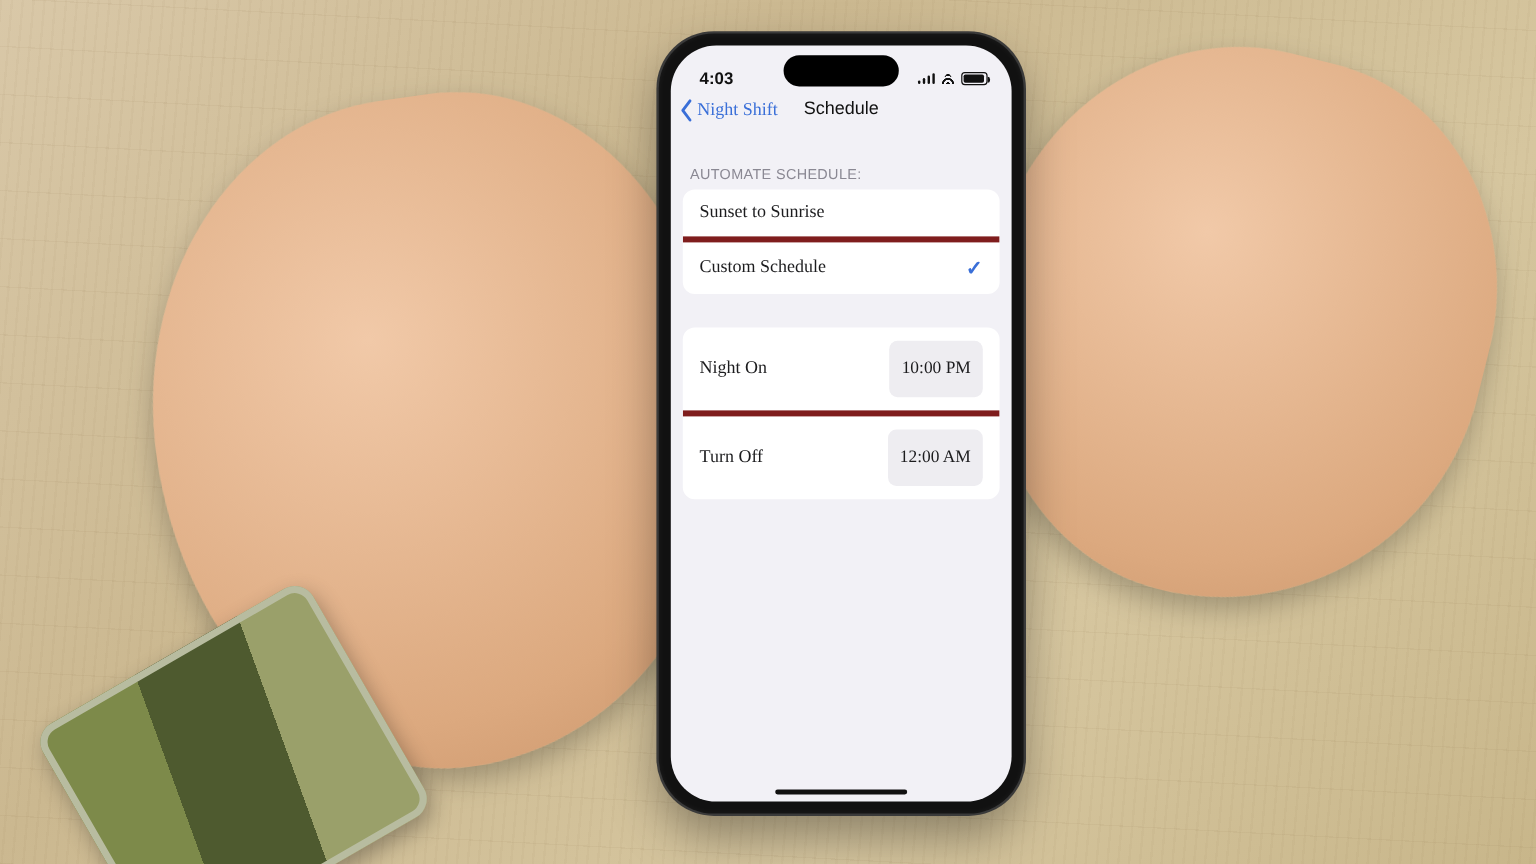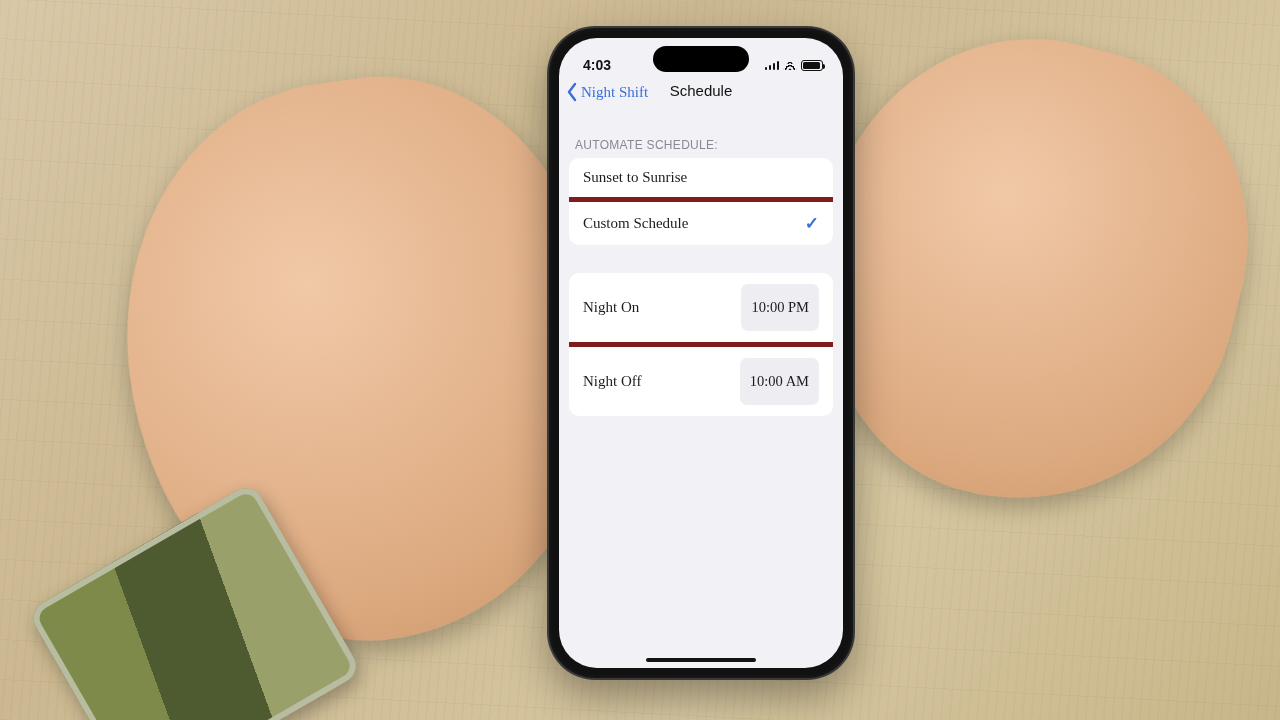--- a/index.html
+++ b/index.html
@@ -198,20 +198,20 @@
         <span class="check">✓</span>
       </div>
     </div>
 
     <div class="group second">
       <div class="row">
         <span>Night On</span>
         <span class="time-pill">10:00 PM</span>
       </div>
       <div class="row">
-        <span>Night Off</span>
-        <span class="time-pill">10:00 AM</span>
+        <span>Turn Off</span>
+        <span class="time-pill">12:00 AM</span>
       </div>
     </div>
 
     <div class="home-indicator"></div>
   </div>
 </div>
 
 </body></html>

